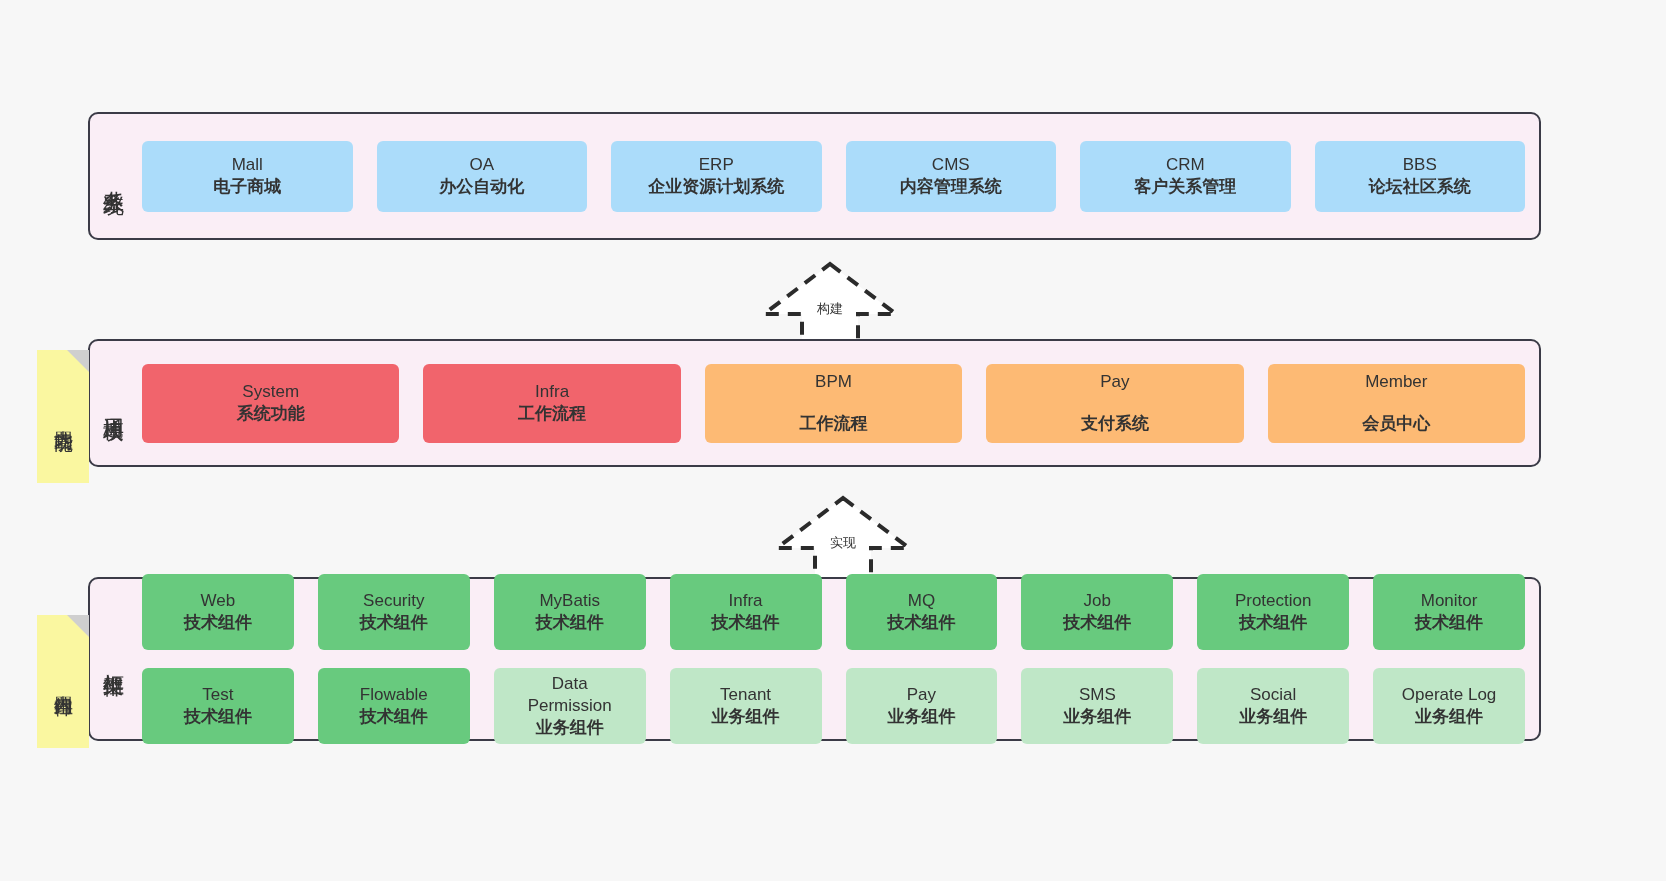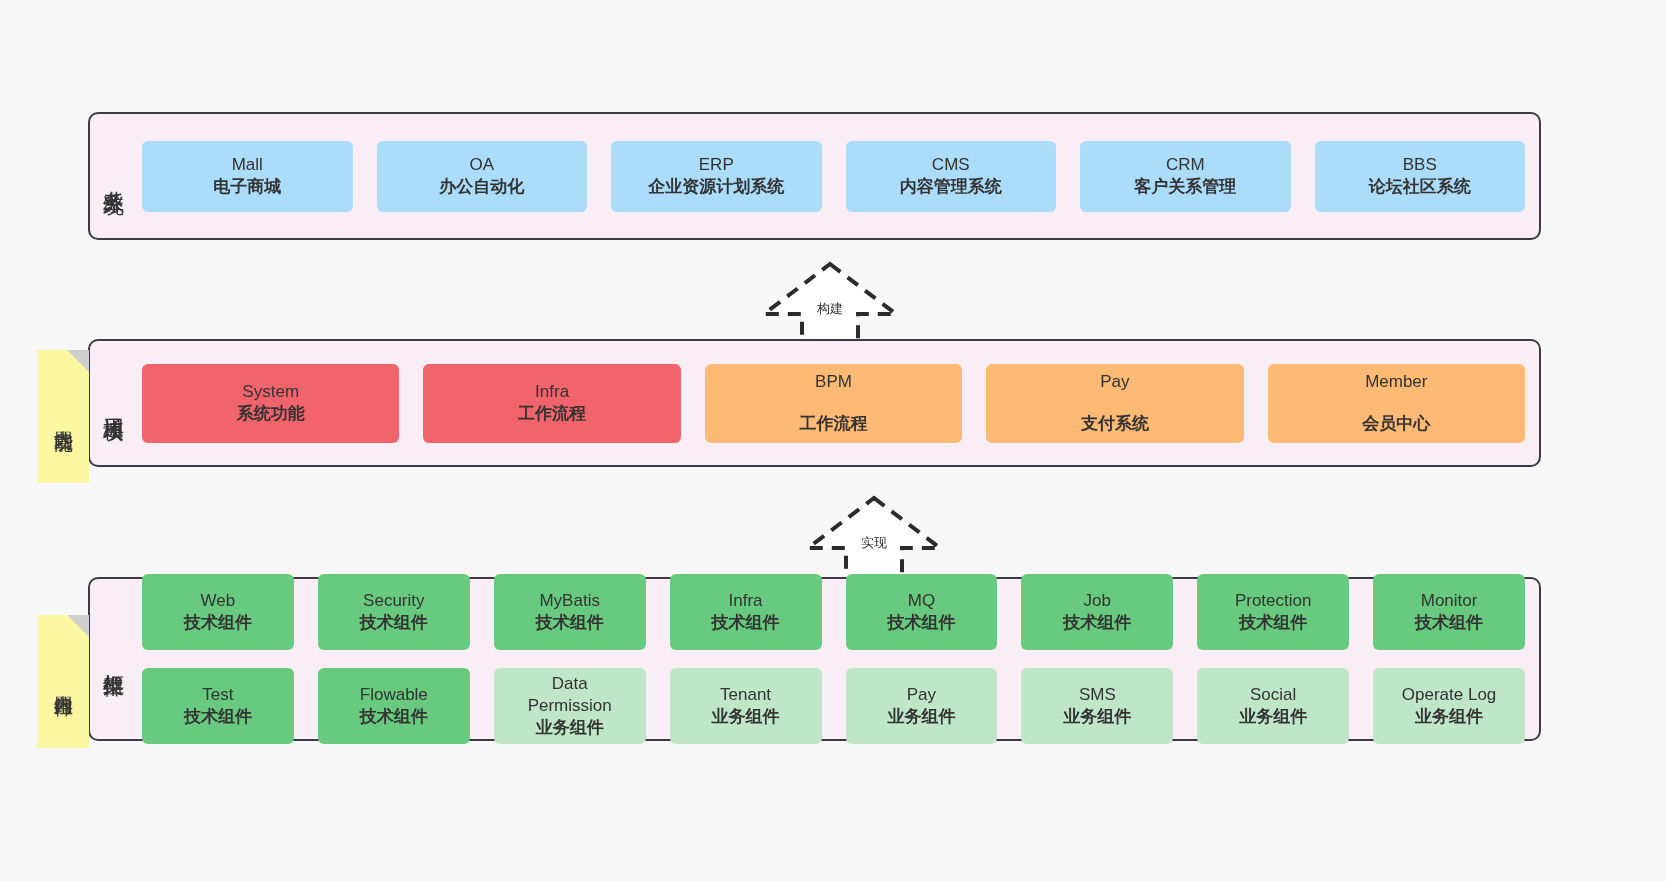--- a/index.html
+++ b/index.html
@@ -141,21 +141,21 @@
     position: absolute;
     left: 0;
     top: 42px;
     width: 150px;
     text-align: center;
     font-size: 13px;
     color: #333;
     background: transparent;
   }
   #arrow-build    { left: 755px; top: 258px; }
-  #arrow-realize  { left: 799px; top: 492px; }
+  #arrow-realize  { left: 768px; top: 492px; }
 </style>
 </head>
 <body>
 
 <div id="canvas">
 
   <div class="layer" id="layer-business">
     <div class="layer-title">业务系统</div>
     <div class="layer-body">
       <div class="row">

